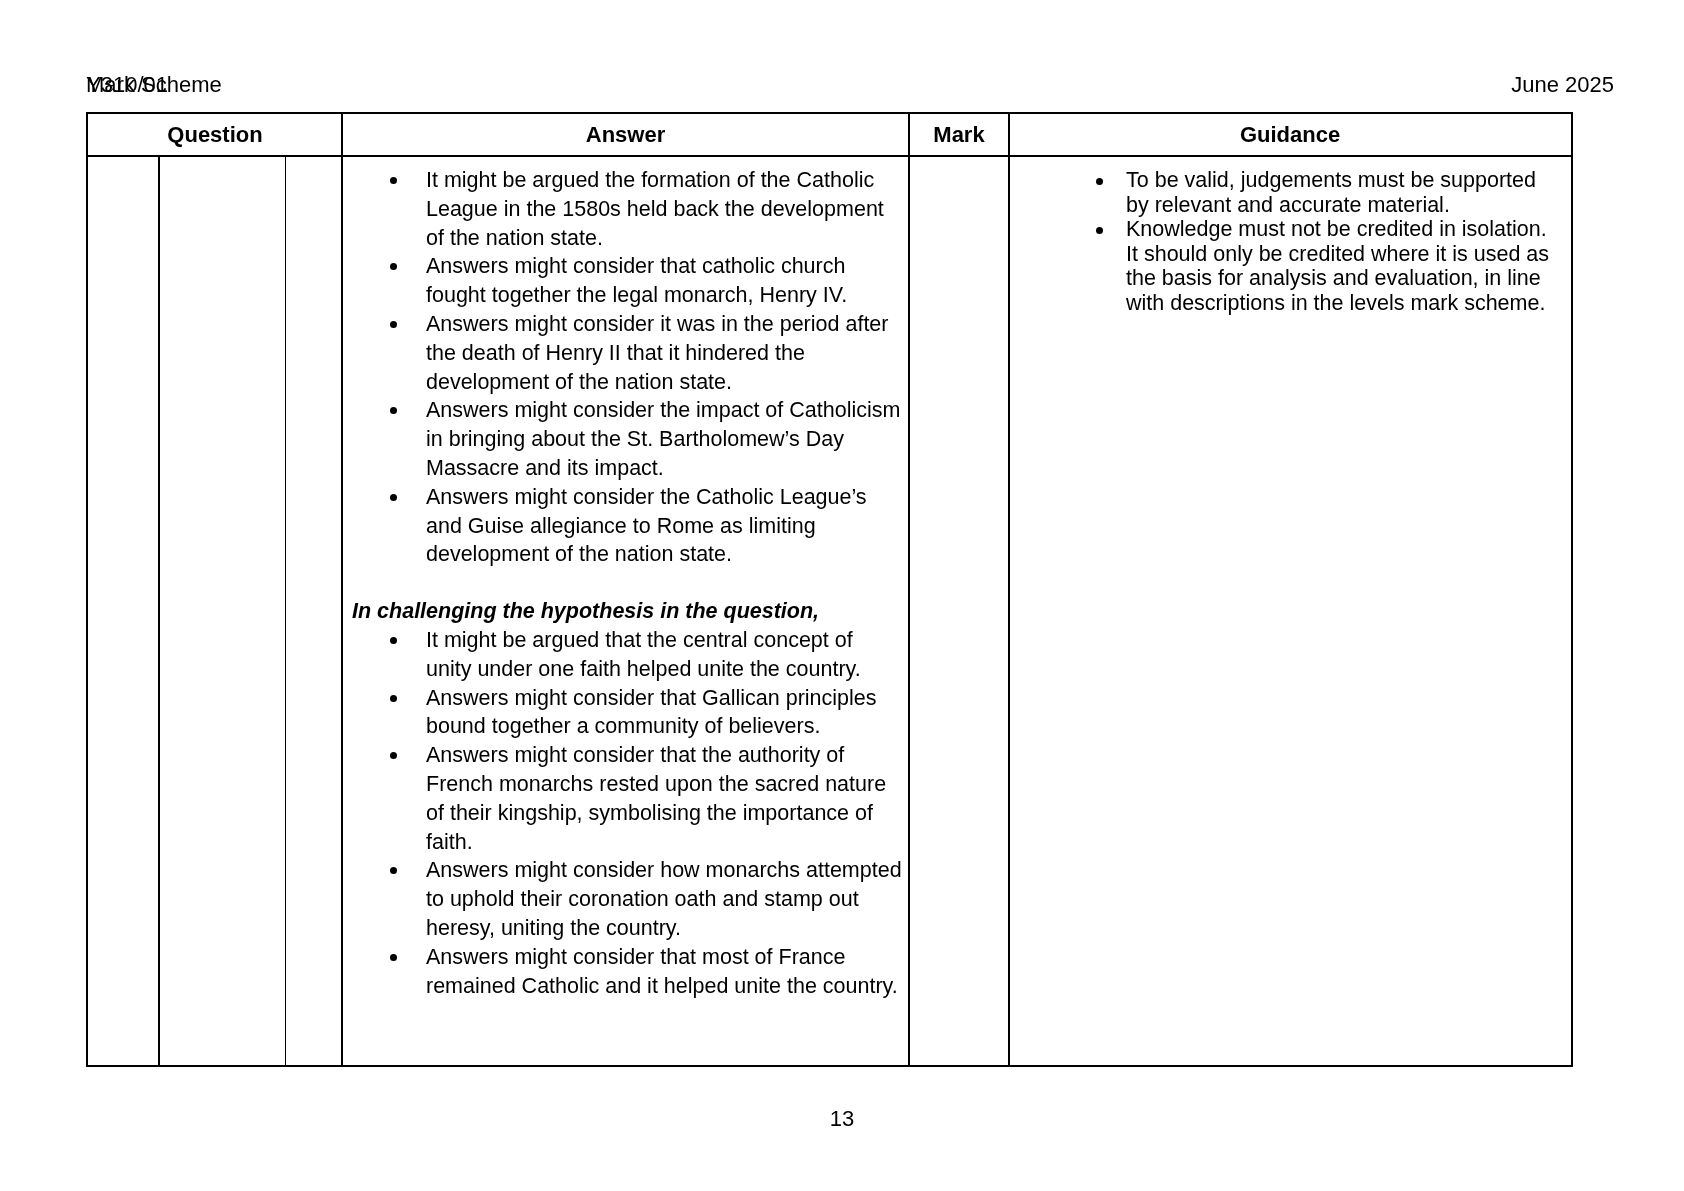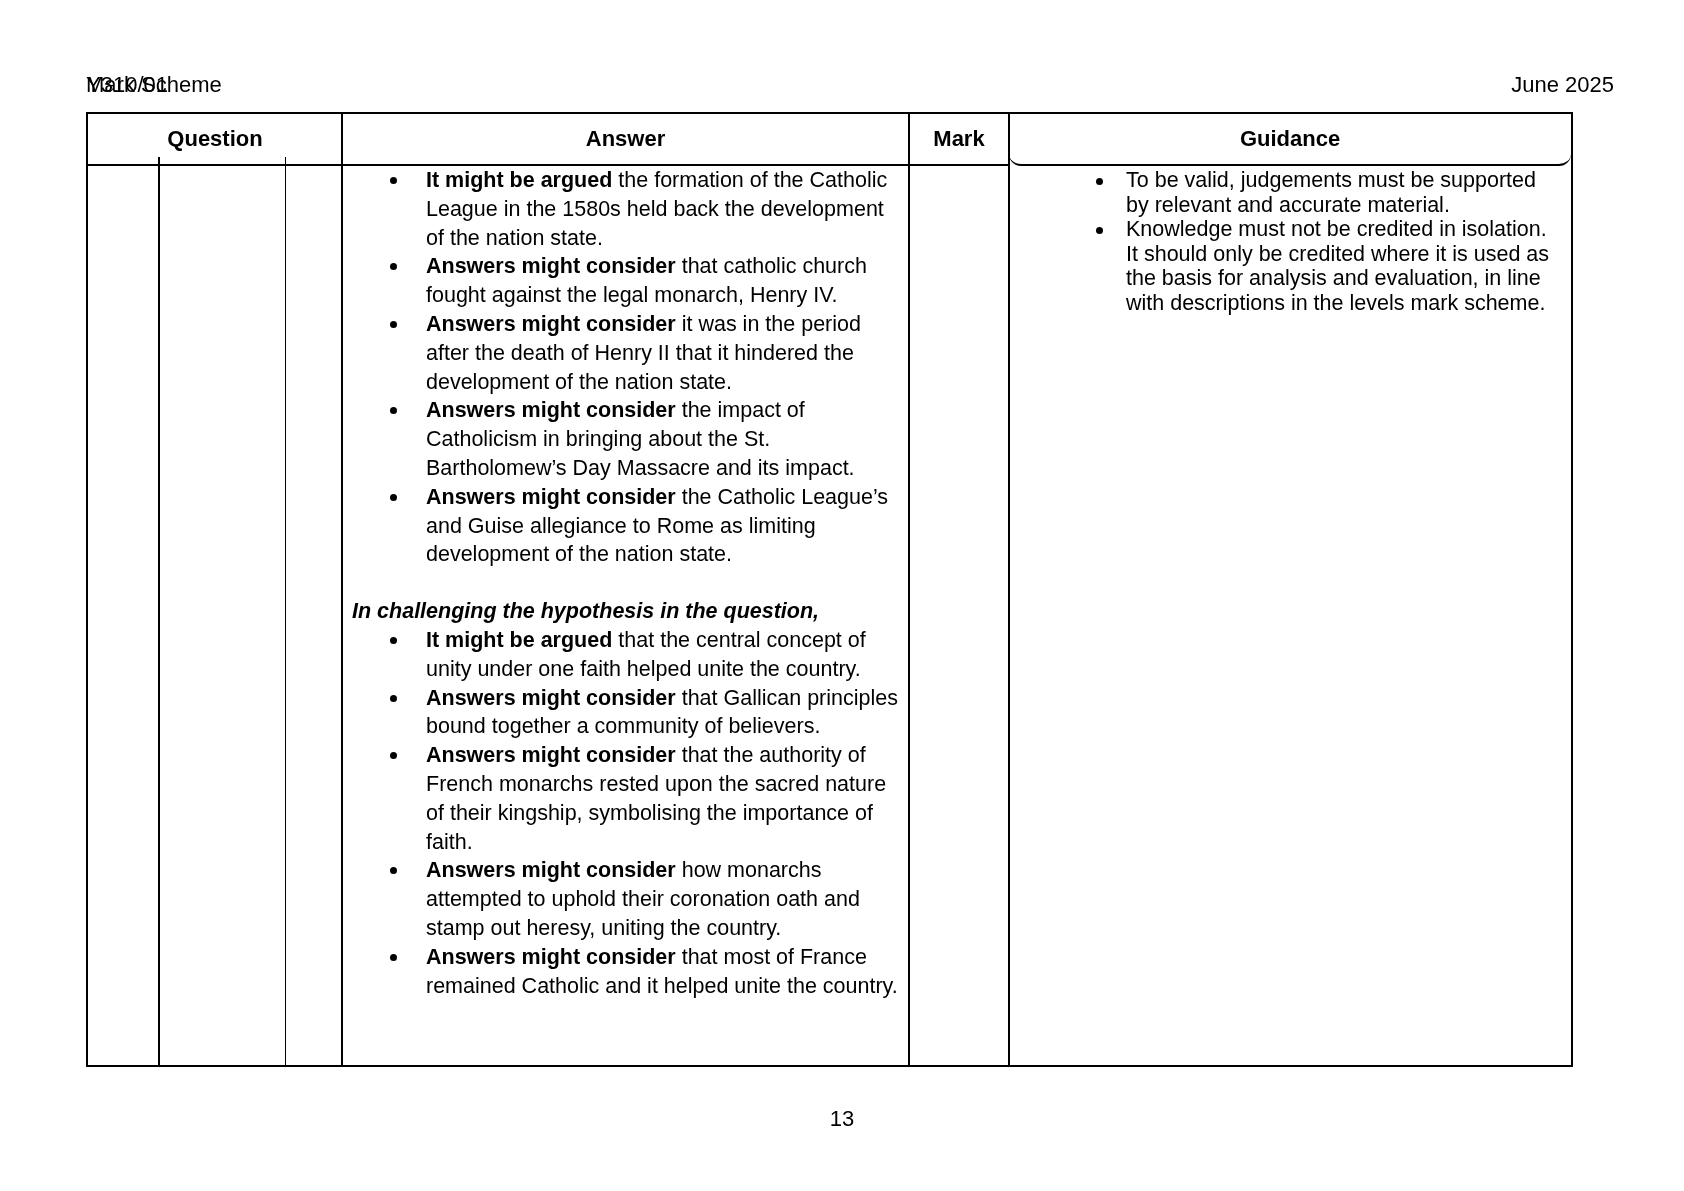--- a/index.html
+++ b/index.html
@@ -32,21 +32,21 @@
       left: 86px;
       top: 112px;
       width: 1487px;
       height: 955px;
       border: 2px solid #000;
       box-sizing: border-box;
     }
     .hdr {
       position: absolute;
       top: 0;
-      height: 52px;
+      height: 43px;
       border-bottom: 2px solid #000;
       box-sizing: border-box;
       font-weight: bold;
       font-size: 22px;
       display: flex;
       align-items: center;
       justify-content: center;
     }
     .vline {
       position: absolute;
@@ -75,21 +75,21 @@
       left: 38px;
       top: 11px;
       width: 7px;
       height: 7px;
       border-radius: 50%;
       background: #000;
     }
     .guidance ul.bullets li { padding-left: 38px; }
     .guidance ul.bullets li .dot { left: 8px; top: 10px; }
     .guidance { font-size: 21.5px; line-height: 24.5px; }
-    b { font-weight: bold; }
+    b { font-weight: normal; }
     .section-head {
       font-weight: bold;
       margin-top: 28px;
       font-style: italic;
     }
     .page-number {
       position: absolute;
       top: 1106px;
       left: 0;
       width: 1684px;
@@ -104,33 +104,33 @@
   <span class="left">Y310/01</span>
   <span class="center">Mark Scheme</span>
   <span class="right">June 2025</span>
 </div>
 
 <div class="table">
 
   <div class="hdr" style="left:0; width:254px;">Question</div>
   <div class="hdr" style="left:254px; width:567px;">Answer</div>
   <div class="hdr" style="left:821px; width:100px;">Mark</div>
-  <div class="hdr" style="left:921px; width:562px;border-radius:12px;">Guidance</div>
+  <div class="hdr" style="left:921px; width:562px;">Guidance</div>
 
   <div class="vline" style="left:253px;"></div>
   <div class="vline" style="left:820px;"></div>
   <div class="vline" style="left:920px;"></div>
 
   <div class="vline" style="left:70px; top:43px;"></div>
   <div class="vline thin" style="left:197px; top:43px;"></div>
 
   <div class="col-text" style="left:264px; top:52px; width:550px;">
     <ul class="bullets">
       <li><span class="dot"></span><b>It might be argued</b><span> the formation of the Catholic League in the 1580s held back the development of the nation state.</span></li>
-      <li><span class="dot"></span><b>Answers might consider</b><span> that catholic church fought against the legal monarch, Henry IV.</span></li>
+      <li><span class="dot"></span><b>Answers might consider</b><span> that catholic church fought together the legal monarch, Henry IV.</span></li>
       <li><span class="dot"></span><b>Answers might consider</b><span> it was in the period after the death of Henry II that it hindered the development of the nation state.</span></li>
       <li><span class="dot"></span><b>Answers might consider</b><span> the impact of Catholicism in bringing about the St. Bartholomew’s Day Massacre and its impact.</span></li>
       <li><span class="dot"></span><b>Answers might consider</b><span> the Catholic League’s and Guise allegiance to Rome as limiting development of the nation state.</span></li>
     </ul>
     <div class="section-head">In challenging the hypothesis in the question,</div>
     <ul class="bullets">
       <li><span class="dot"></span><b>It might be argued</b><span> that the central concept of unity under one faith helped unite the country.</span></li>
       <li><span class="dot"></span><b>Answers might consider</b><span> that Gallican principles bound together a community of believers.</span></li>
       <li><span class="dot"></span><b>Answers might consider</b><span> that the authority of French monarchs rested upon the sacred nature of their kingship, symbolising the importance of faith.</span></li>
       <li><span class="dot"></span><b>Answers might consider</b><span> how monarchs attempted to uphold their coronation oath and stamp out heresy, uniting the country.</span></li>

